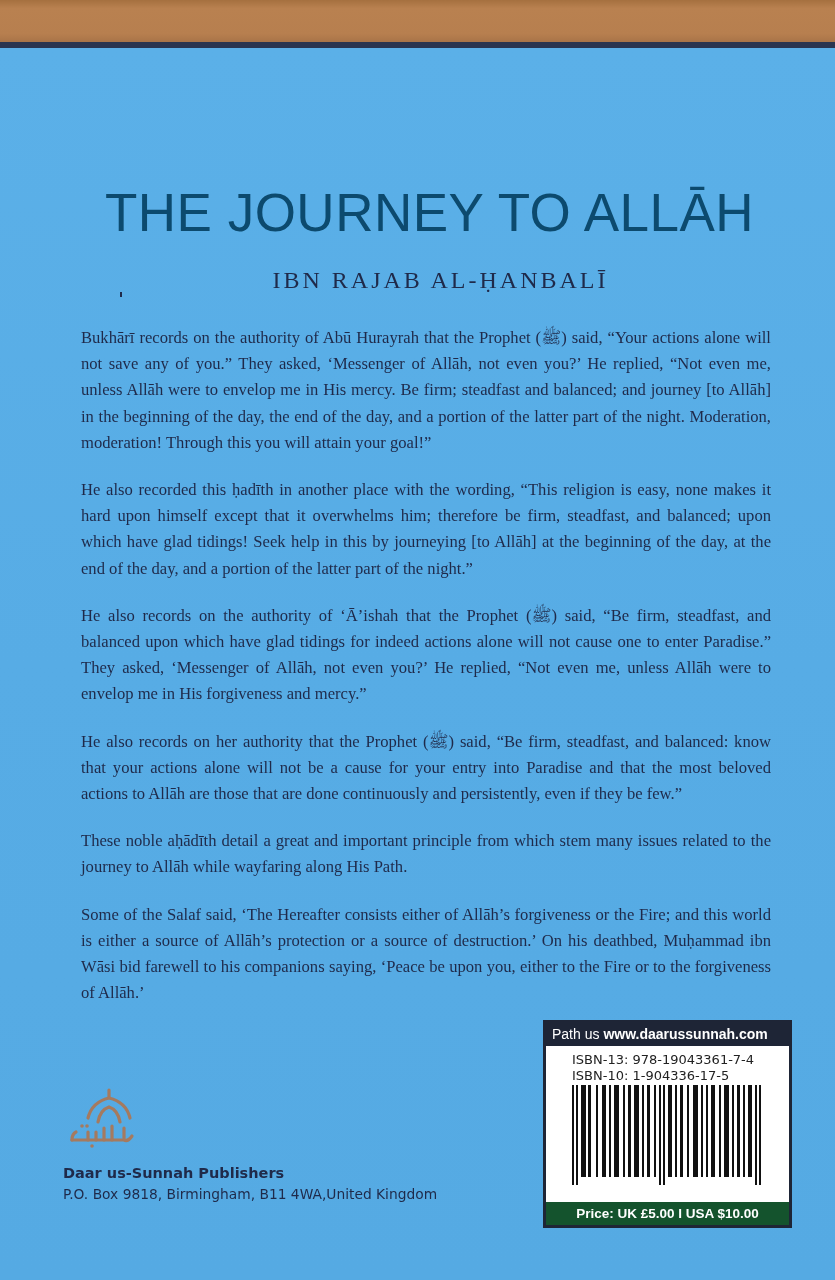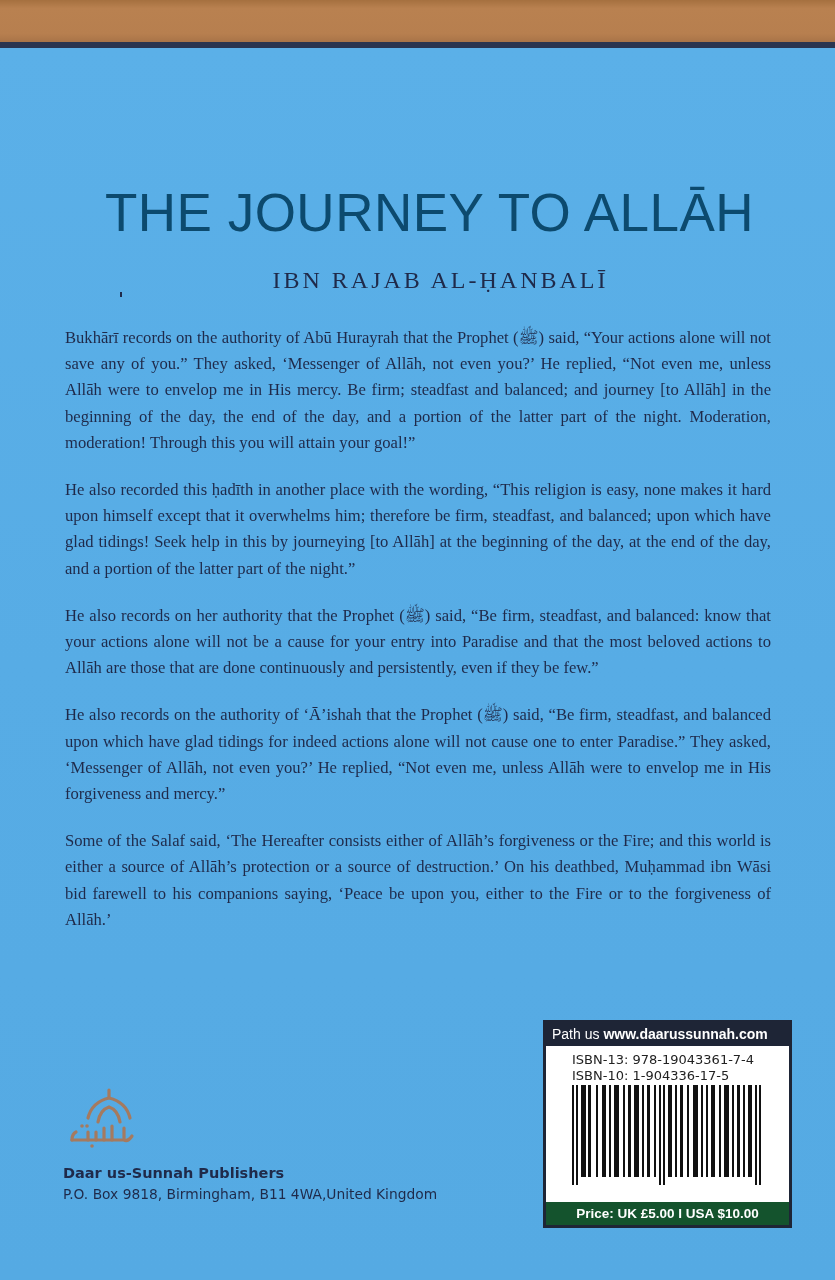--- a/index.html
+++ b/index.html
@@ -34,21 +34,21 @@
     color: #1f2a4a; line-height: 30px; margin-left: 23px;
   }
   .stray-mark {
     position: absolute; left: 120px; top: 292px; width: 2px; height: 5px; background: #1f2a4a;
   }
   .body-text {
     position: absolute; left: 65px; top: 325px; width: 706px;
     color: #1f2a4a; font-size: 16.6px; line-height: 26.2px;
     text-align: justify;
   }
-  .body-text p { margin: 0 0 21px 0; }
+  .body-text p { margin: 0 0 21px 16px; }
   .logo {
     position: absolute; left: 62px; top: 1088px; width: 80px; height: 62px;
   }
   .publisher {
     position: absolute; left: 63px; top: 1163px;
     font-family: "DejaVu Sans", sans-serif; color: #1f2a4a;
   }
   .publisher .name { font-size: 14.5px; font-weight: bold; line-height: 21px; }
   .publisher .line { font-size: 13.8px; line-height: 21px; }
   .barcode-box {
@@ -86,22 +86,23 @@
 <div class="top-rule"></div>
 <div class="cover"></div>
 
 <div class="title">THE JOURNEY TO ALLĀH</div>
 <div class="author">IBN RAJAB AL-ḤANBALĪ</div>
 <div class="stray-mark"></div>
 
 <div class="body-text">
   <p>Bukhārī records on the authority of Abū Hurayrah that the Prophet (ﷺ) said, “Your actions alone will not save any of you.” They asked, ‘Messenger of Allāh, not even you?’ He replied, “Not even me, unless Allāh were to envelop me in His mercy. Be firm; steadfast and balanced; and journey [to Allāh] in the beginning of the day, the end of the day, and a portion of the latter part of the night. Moderation, moderation! Through this you will attain your goal!”</p>
   <p>He also recorded this ḥadīth in another place with the wording, “This religion is easy, none makes it hard upon himself except that it overwhelms him; therefore be firm, steadfast, and balanced; upon which have glad tidings! Seek help in this by journeying [to Allāh] at the beginning of the day, at the end of the day, and a portion of the latter part of the night.”</p>
+  <p>He also records on the authority of ‘Ā’ishah that the Prophet (ﷺ) said, “Be firm, steadfast, and balanced upon which have glad tidings for indeed actions alone will not cause one to enter Paradise.” They asked, ‘Messenger of Allāh, not even you?’ He replied, “Not even me, unless Allāh were to envelop me in His forgiveness and mercy.”</p>
   <p>He also records on her authority that the Prophet (ﷺ) said, “Be firm, steadfast, and balanced: know that your actions alone will not be a cause for your entry into Paradise and that the most beloved actions to Allāh are those that are done continuously and persistently, even if they be few.”</p>
-  <p>He also records on the authority of ‘Ā’ishah that the Prophet (ﷺ) said, “Be firm, steadfast, and balanced upon which have glad tidings for indeed actions alone will not cause one to enter Paradise.” They asked, ‘Messenger of Allāh, not even you?’ He replied, “Not even me, unless Allāh were to envelop me in His forgiveness and mercy.”</p>
+  <p>These noble aḥādīth  detail a great and important principle from which stem many issues related to the journey to Allāh while wayfaring along His Path.</p>
   <p>Some of the Salaf said, ‘The Hereafter consists either of Allāh’s forgiveness or the Fire; and this world is either a source of Allāh’s protection or a source of destruction.’ On his deathbed, Muḥammad ibn Wāsi bid farewell to his companions saying, ‘Peace be upon you, either to the Fire or to the forgiveness of Allāh.’</p>
 </div>
 
 <div class="logo">
   <svg width="80" height="62" viewBox="0 0 80 62">
     <g fill="none" stroke="#a57a5f" stroke-width="3.2" stroke-linecap="round">
       <line x1="47" y1="2" x2="47" y2="9"></line>
       <path d="M26 30 Q30 14 47 10 Q64 14 68 30"></path>
       <path d="M36 34 Q38 22 47 19 Q56 22 58 34"></path>
       <path d="M10 52 L60 52"></path>

